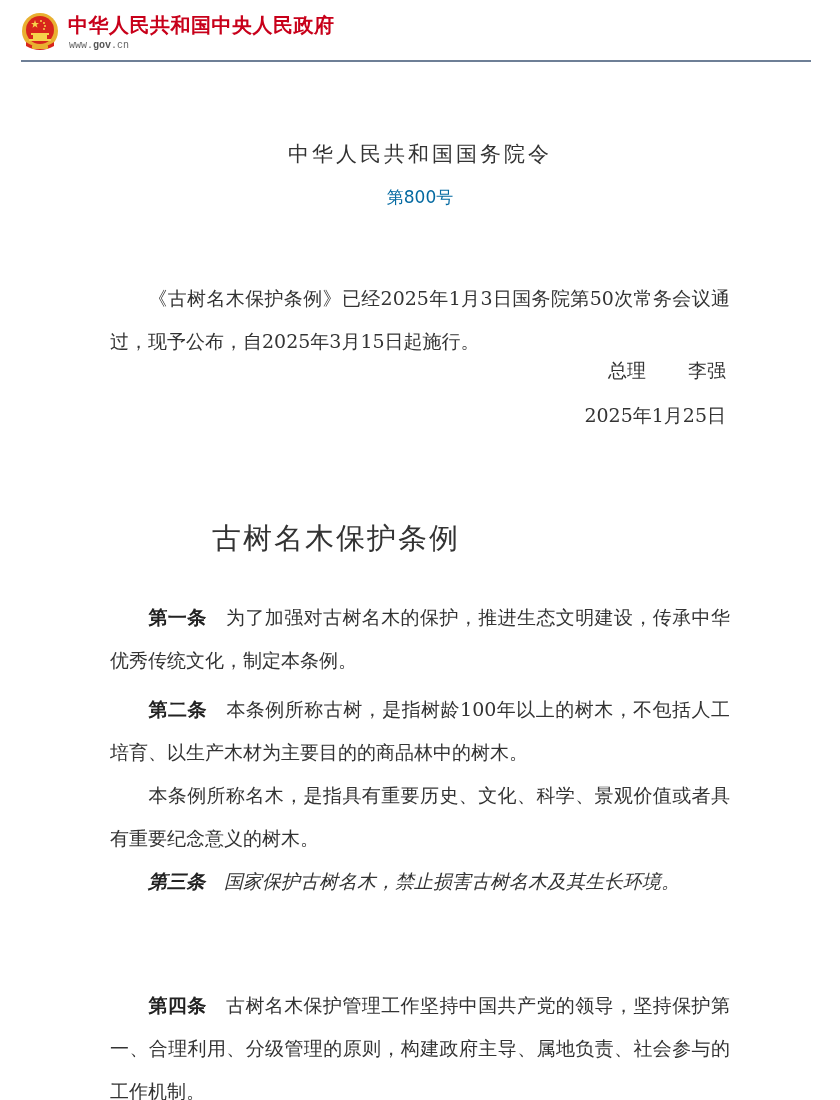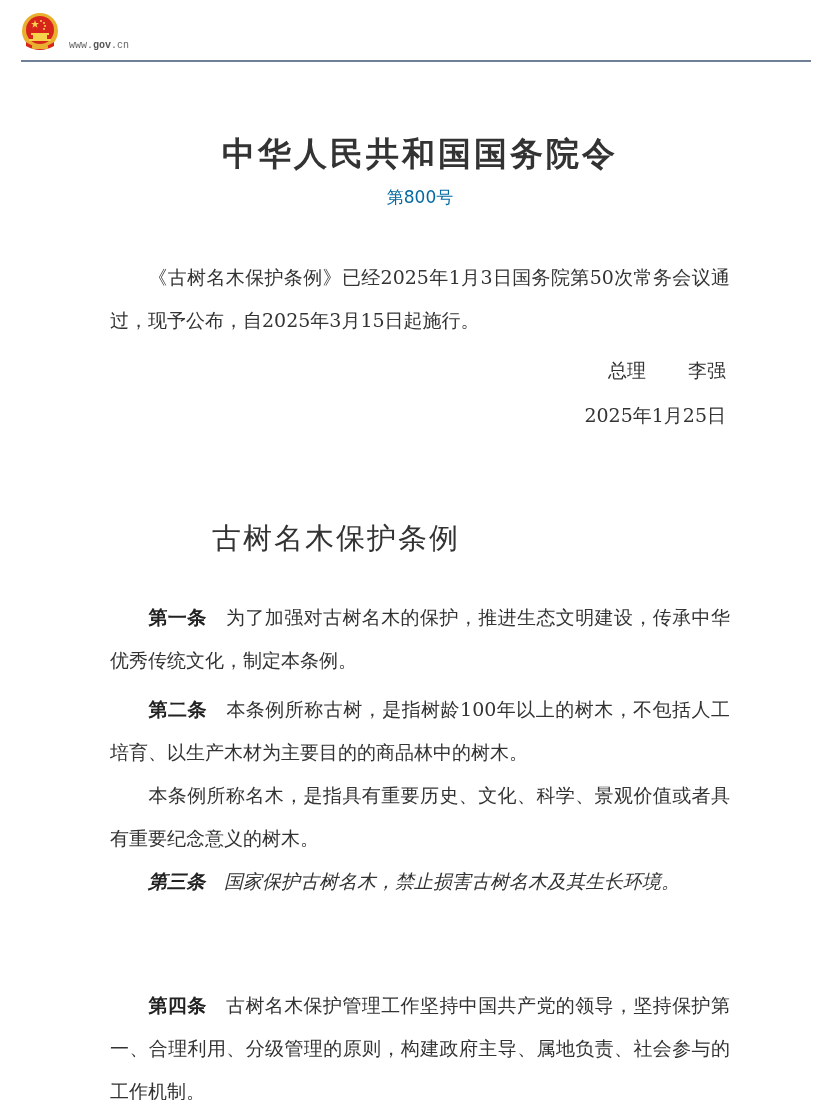--- a/index.html
+++ b/index.html
@@ -6,21 +6,21 @@
   html, body { width: 840px; height: 1100px; background: #ffffff; overflow: hidden; }
   body { position: relative; font-family: "DejaVu Serif", "Liberation Serif", serif; color: #333333; }
 
   .site-header { position: absolute; left: 0; top: 0; width: 840px; height: 64px; }
   .emblem { position: absolute; left: 20px; top: 12px; width: 40px; height: 40px; }
   .site-name { position: absolute; left: 68px; top: 12px; font-family: "DejaVu Sans", "Liberation Sans", sans-serif; font-weight: bold; font-size: 20px; letter-spacing: 0.5px; color: #c8001a; line-height: 26px; white-space: nowrap; }
   .site-url { position: absolute; left: 69px; top: 40px; font-family: Liberation Mono, monospace; font-size: 10px; color: #666666; line-height: 12px; }
   .site-url b { color: #555555; font-weight: bold; }
   .header-divider { position: absolute; left: 21px; top: 60px; width: 790px; height: 2px; background: #6e7f96; }
 
-  .decree-title { position: absolute; left: 0; width: 840px; top: 136px; text-align: center; font-size: 33px; letter-spacing: 3px; color: #333333; font-family: "DejaVu Sans", "Liberation Sans", sans-serif; line-height: 36px; font-weight: bold; }
+  .decree-title { position: absolute; left: 0; width: 840px; top: 136px; text-align: center; font-size: 21px; letter-spacing: 3px; color: #333333; font-family: "DejaVu Sans", "Liberation Sans", sans-serif; line-height: 36px; }
   .decree-number { position: absolute; left: 0; width: 840px; top: 186px; text-align: center; font-size: 17px; color: #0369a1; font-family: "DejaVu Sans", "Liberation Sans", sans-serif; line-height: 22px; }
 
   .para { position: absolute; left: 110px; width: 620px; font-size: 19px; line-height: 43px; color: #333333; text-align: justify; }
   .para .indent { display: inline-block; width: 38px; }
   .bold { font-weight: bold; color: #222222; }
   .gap { display: inline-block; width: 19px; }
 
   .sign-row { position: absolute; right: 114px; font-size: 19px; line-height: 26px; color: #333333; text-align: right; white-space: nowrap; }
   .sign-row .space { display: inline-block; width: 42px; }
 
@@ -39,28 +39,29 @@
       <circle cx="24" cy="11" r="1" fill="#f6d24a"></circle>
       <circle cx="25" cy="14" r="1" fill="#f6d24a"></circle>
       <circle cx="24" cy="17" r="1" fill="#f6d24a"></circle>
       <rect x="11" y="21" width="18" height="2" fill="#f6d24a"></rect>
       <rect x="13" y="23" width="14" height="4" fill="#f6d24a"></rect>
       <rect x="9" y="27" width="22" height="2" fill="#f6d24a"></rect>
       <path d="M6 30 Q20 40 34 30 L34 34 Q20 42 6 34 Z" fill="#d8251c"></path>
       <rect x="12" y="33" width="16" height="4" rx="1" fill="#e9b030"></rect>
     </svg>
   </div>
+  <div class="site-name">中华人民共和国中央人民政府</div>
   <div class="site-url"><span>www.</span><b>gov</b><span>.cn</span></div>
   <div class="header-divider"></div>
 </div>
 
 <div class="decree-title">中华人民共和国国务院令</div>
 <div class="decree-number">第800号</div>
 
-<div class="para" style="top:256px;"><span class="indent"></span><span>《古树名木保护条例》已经2025年1月3日国务院第50次常务会议通过，现予公布，自2025年3月15日起施行。</span></div>
+<div class="para" style="top:277px;"><span class="indent"></span><span>《古树名木保护条例》已经2025年1月3日国务院第50次常务会议通过，现予公布，自2025年3月15日起施行。</span></div>
 
 <div class="sign-row" style="top:357px;"><span>总理</span><span class="space"></span><span>李强</span></div>
 <div class="sign-row" style="top:402px;">2025年1月25日</div>
 
 <div class="reg-title">古树名木保护条例</div>
 
 <div class="para" style="top:596px;"><span class="indent"></span><span class="bold">第一条</span><span class="gap"></span><span>为了加强对古树名木的保护，推进生态文明建设，传承中华优秀传统文化，制定本条例。</span></div>
 
 <div class="para" style="top:688px;"><span class="indent"></span><span class="bold">第二条</span><span class="gap"></span><span>本条例所称古树，是指树龄100年以上的树木，不包括人工培育、以生产木材为主要目的的商品林中的树木。</span></div>
 

